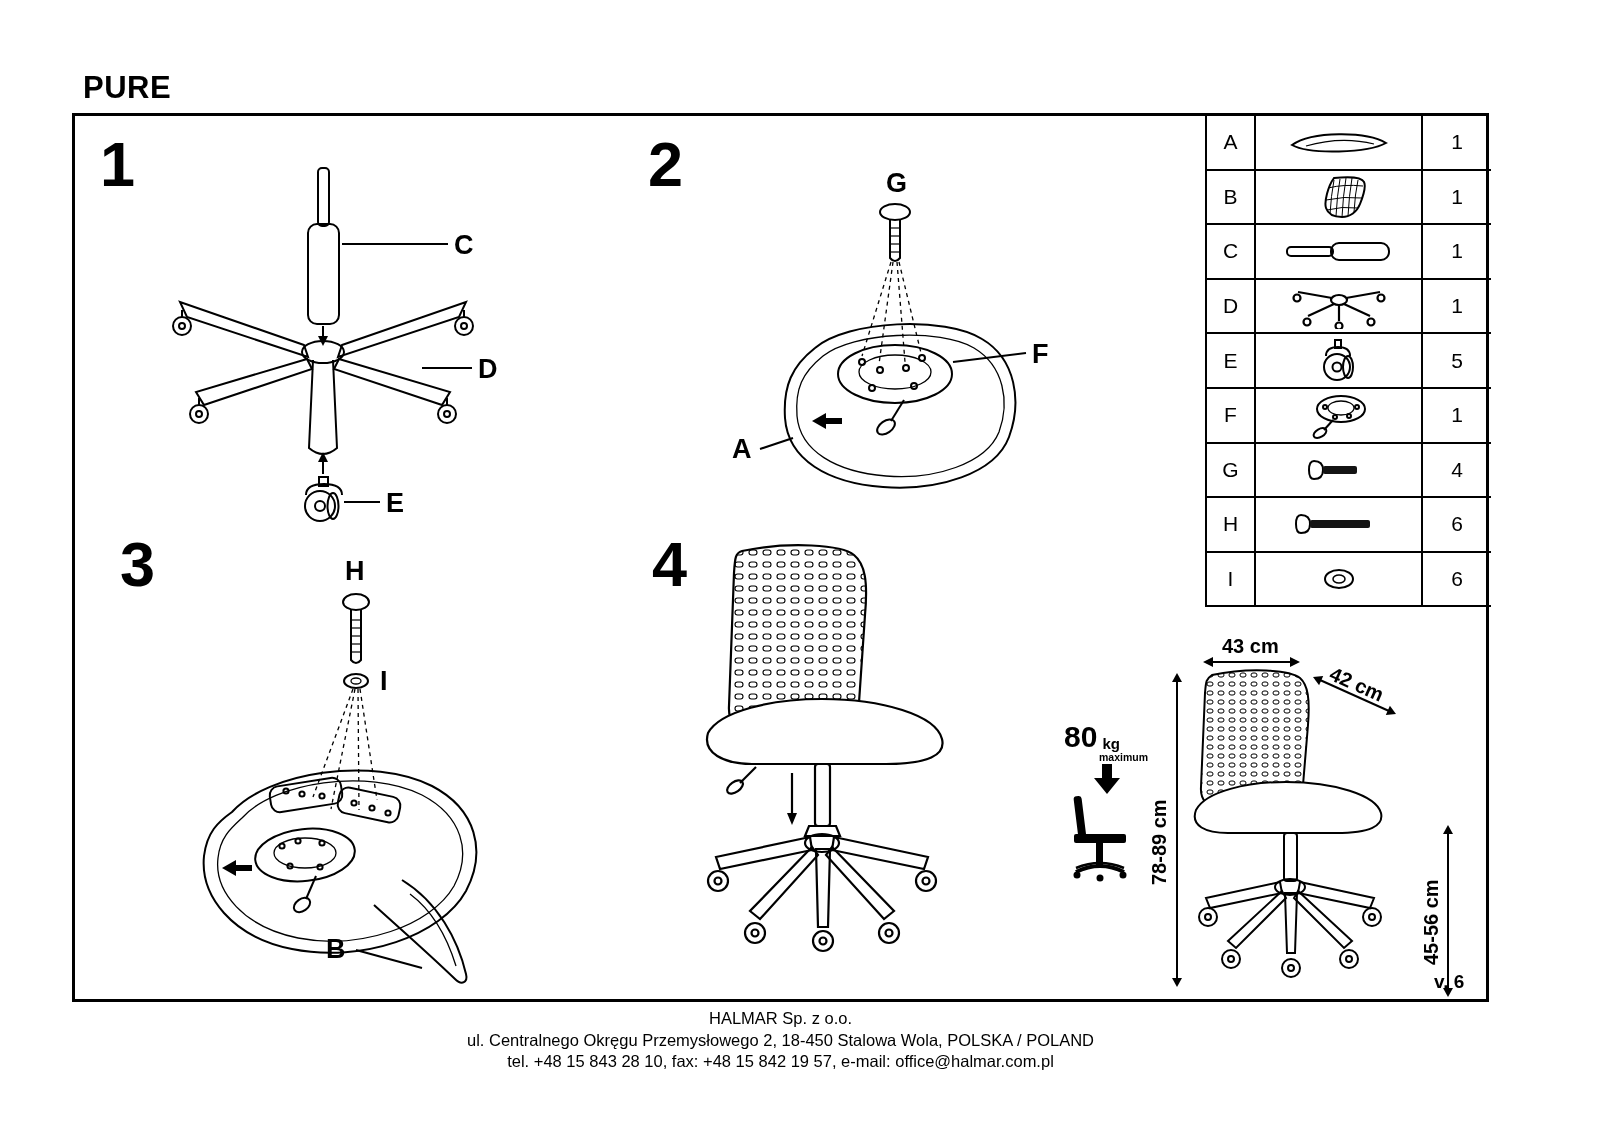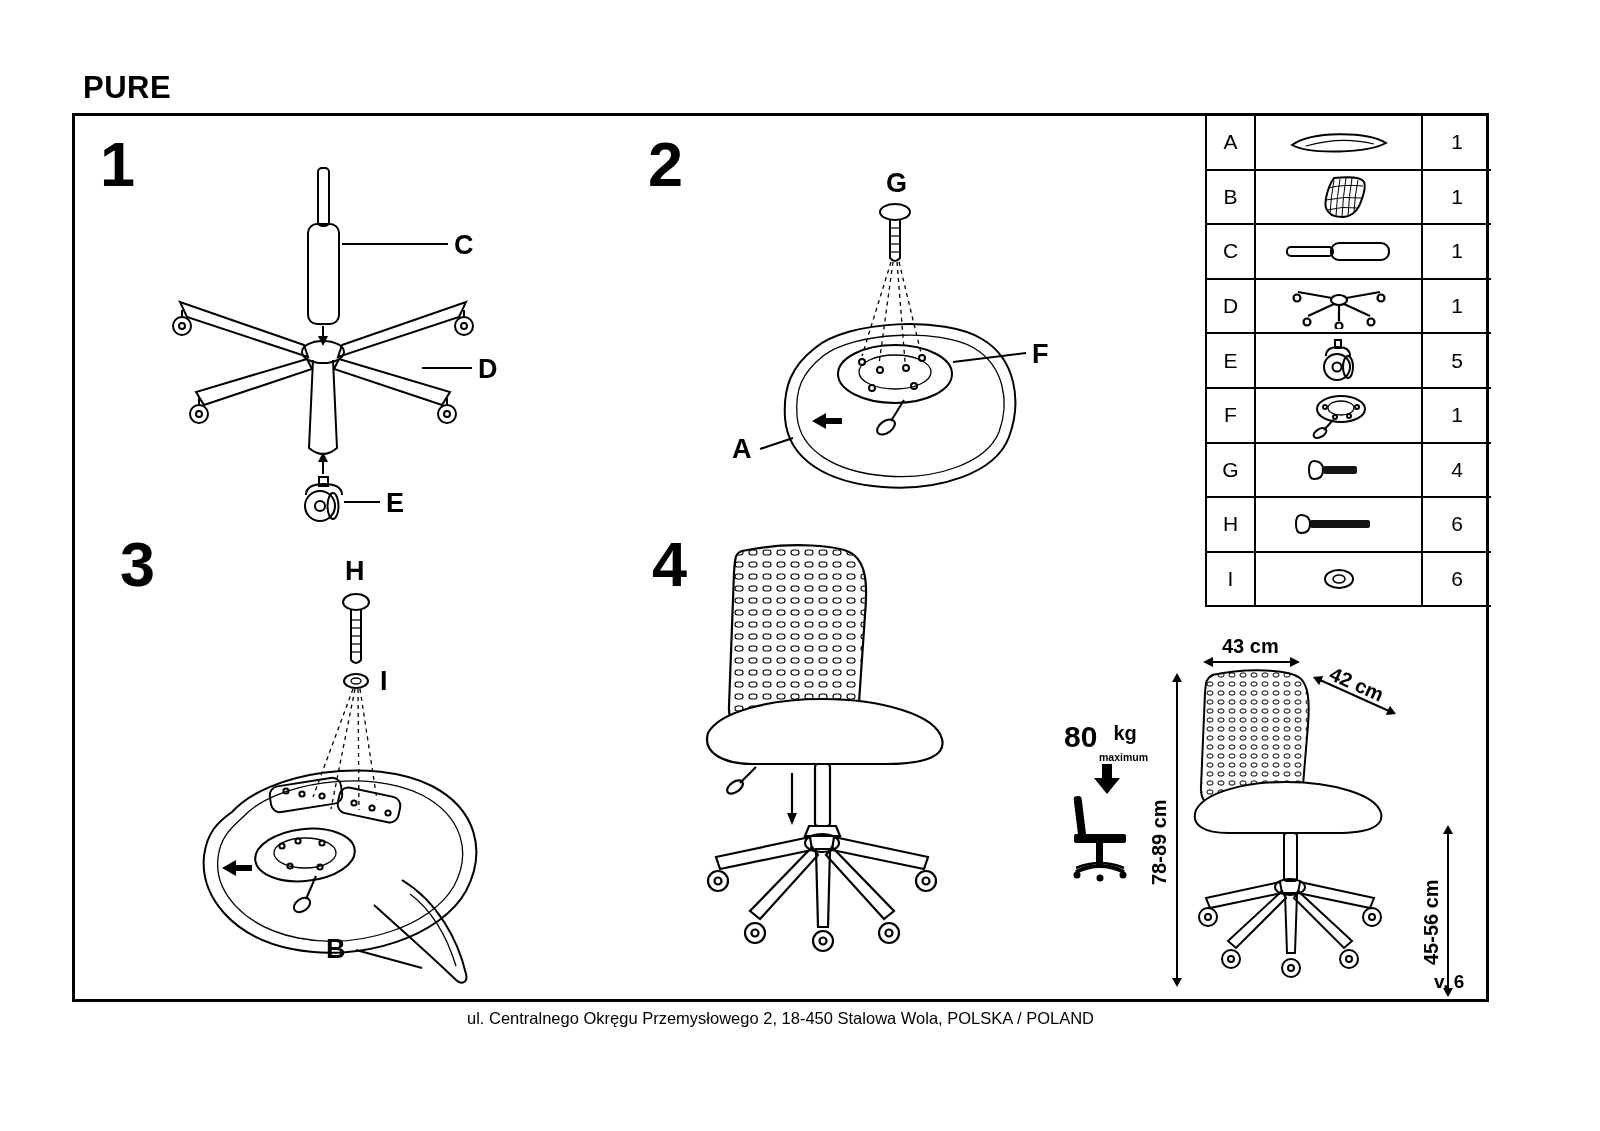--- a/index.html
+++ b/index.html
@@ -11,23 +11,23 @@
   .title{left:83px;top:70px;font-size:31px;font-weight:bold;letter-spacing:.5px}
   .step-num{font-size:63px;font-weight:bold;line-height:1}
   .parts-table{left:1205px;top:116px;width:284px;display:grid;
                grid-template-columns:47px 169px 68px;grid-auto-rows:54.6px;border-left:2px solid #000}
   .cell{border-bottom:2px solid #000;display:flex;align-items:center;justify-content:center;font-size:21px}
   .icon-cell{border-left:2px solid #000;border-right:2px solid #000}
   svg text.lbl{font-family:"Liberation Sans",sans-serif;font-size:27px;font-weight:bold;fill:#000}
   svg text.dim{font-family:"Liberation Sans",sans-serif;font-size:20px;font-weight:bold;fill:#000}
   .footer{left:72px;top:1008px;width:1417px;text-align:center;font-size:16.5px;line-height:21.5px}
   .maxload{left:1064px;top:722px;width:96px}
-  .maxload .row{display:flex;align-items:flex-start;gap:16px}
+  .maxload .row{display:flex;align-items:flex-end;gap:5px}
   .maxload .big{font-size:30px;font-weight:bold;line-height:1}
-  .maxload .unit{font-size:20px;font-weight:bold}
+  .maxload .unit{font-size:15px;font-weight:bold}
   .maxload .note{font-size:10.5px;font-weight:bold;margin-left:35px;margin-top:-1px}
   .version{left:1434px;top:971px;font-size:19px;font-weight:bold}
 </style>
 </head>
 <body>
 
 <div class="page">
 
   <div class="abs title">PURE</div>
   <div class="abs sheet-border"></div>
@@ -413,16 +413,18 @@
         <ellipse cx="22" cy="15" rx="14" ry="9" stroke-width="2"></ellipse>
         <ellipse cx="22" cy="15" rx="6" ry="4" stroke-width="1.5"></ellipse>
       </svg>
     </div>
     <div class="cell">6</div>
   </div>
 
   <div class="abs version">v. 6</div>
 
   <div class="abs footer">
+    <div>HALMAR Sp. z o.o.</div>
     <div>ul. Centralnego Okręgu Przemysłowego 2, 18-450 Stalowa Wola, POLSKA / POLAND</div>
+    <div>tel. +48 15 843 28 10, fax: +48 15 842 19 57, e-mail: office@halmar.com.pl</div>
   </div>
 
 </div>
 
 </body></html>

